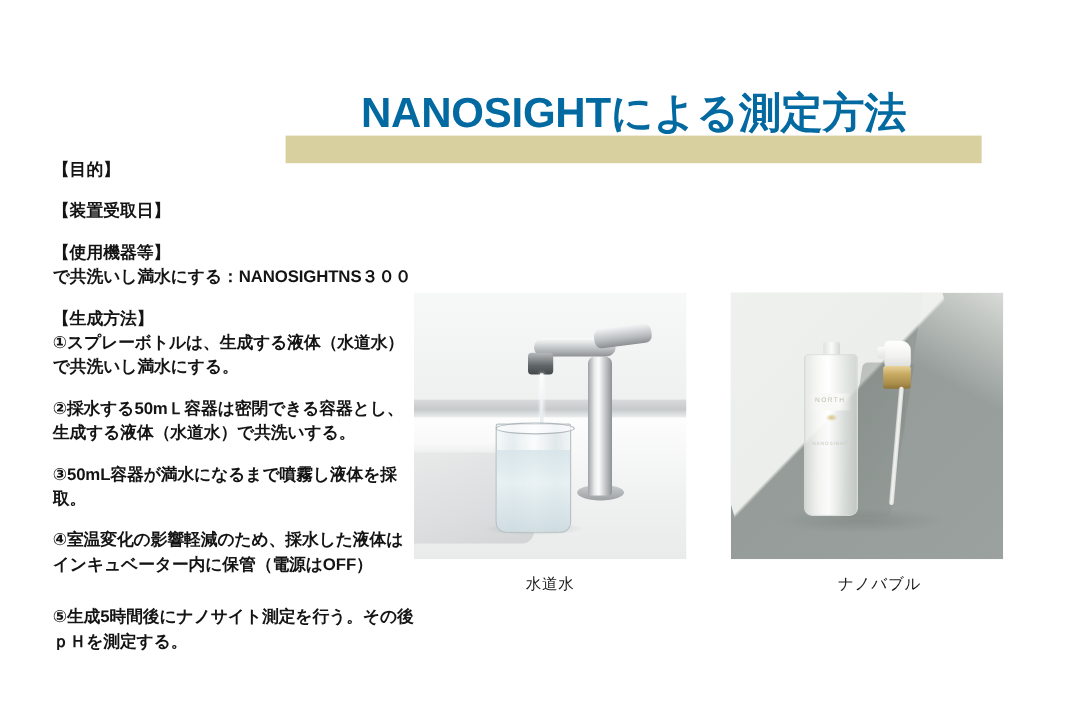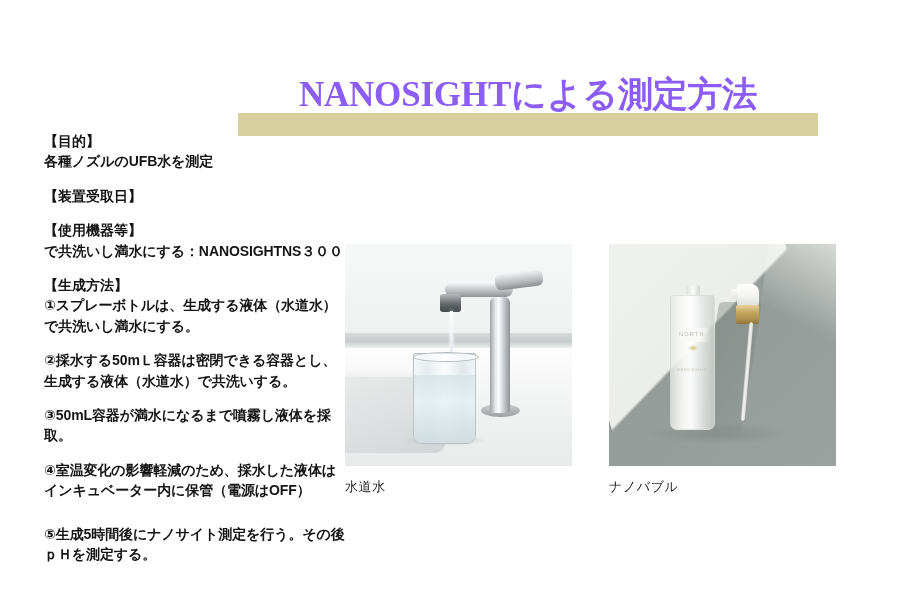--- a/index.html
+++ b/index.html
@@ -34,25 +34,24 @@
   }
   .title-text {
     position: absolute;
     left: 238px;
     top: 74px;
     width: 580px;
     text-align: center;
     font-size: 35px;
     font-weight: bold;
     letter-spacing: -0.2px;
-    color: #8b5cf6;
+    color: #0369a1;
     line-height: 42px;
     white-space: nowrap;
     z-index: 3;
-    font-family: Liberation Serif, serif;
   }
 
   
   .body-col {
     position: absolute;
     left: 44px;
     top: 131px;
     width: 306px;
     font-size: 14px;
     font-weight: bold;
@@ -73,20 +72,21 @@
   .figure {
     position: absolute;
   }
   .figure .frame {
     position: relative;
     overflow: hidden;
     border: 0;
   }
   .figure .caption {
     margin-top: 12px;
+    text-align: center;
     font-size: 13px;
     font-weight: normal;
     color: #1c1c1c;
     letter-spacing: 0.6px;
   }
 
   #fig-tap      { left: 345px; top: 244px; width: 227px; }
   #fig-tap .frame   { width: 227px; height: 222px; }
   #fig-nano     { left: 609px; top: 244px; width: 248px; }
   #fig-nano .frame  { width: 227px; height: 222px; }
@@ -260,21 +260,20 @@
 
 <div class="slide">
 
   <div class="title-band"></div>
   <div class="title-text">NANOSIGHTによる測定方法</div>
 
   <div class="body-col">
 
     <div class="block">
       <div class="line heading-line">【目的】</div>
-      <div class="line">各種ノズルのUFB水を測定</div>
     </div>
 
     <div class="block">
       <div class="line heading-line">【装置受取日】</div>
     </div>
 
     <div class="block">
       <div class="line heading-line">【使用機器等】</div>
       <div class="line">で共洗いし満水にする：NANOSIGHTNS３００</div>
     </div>

